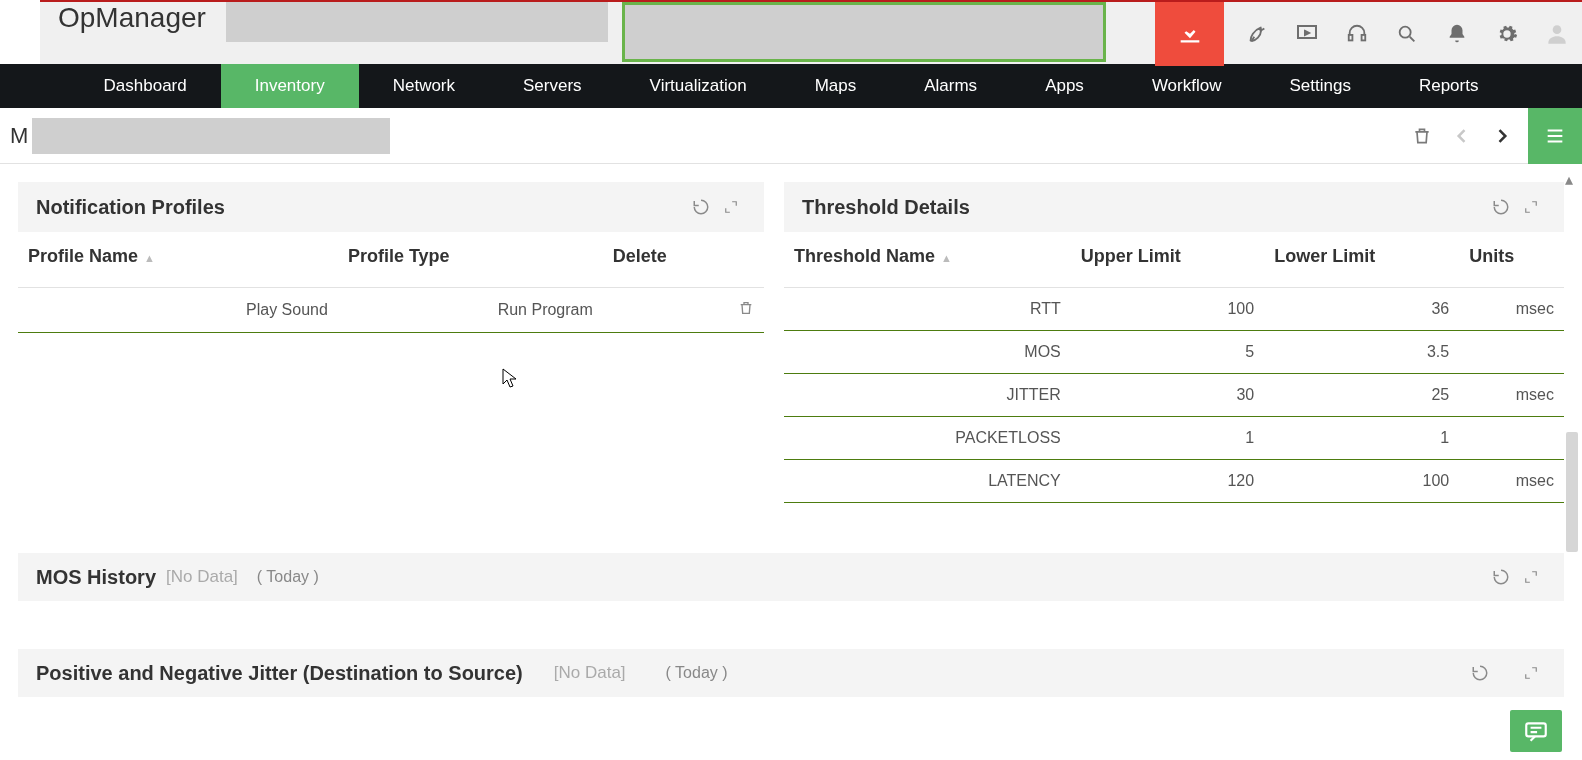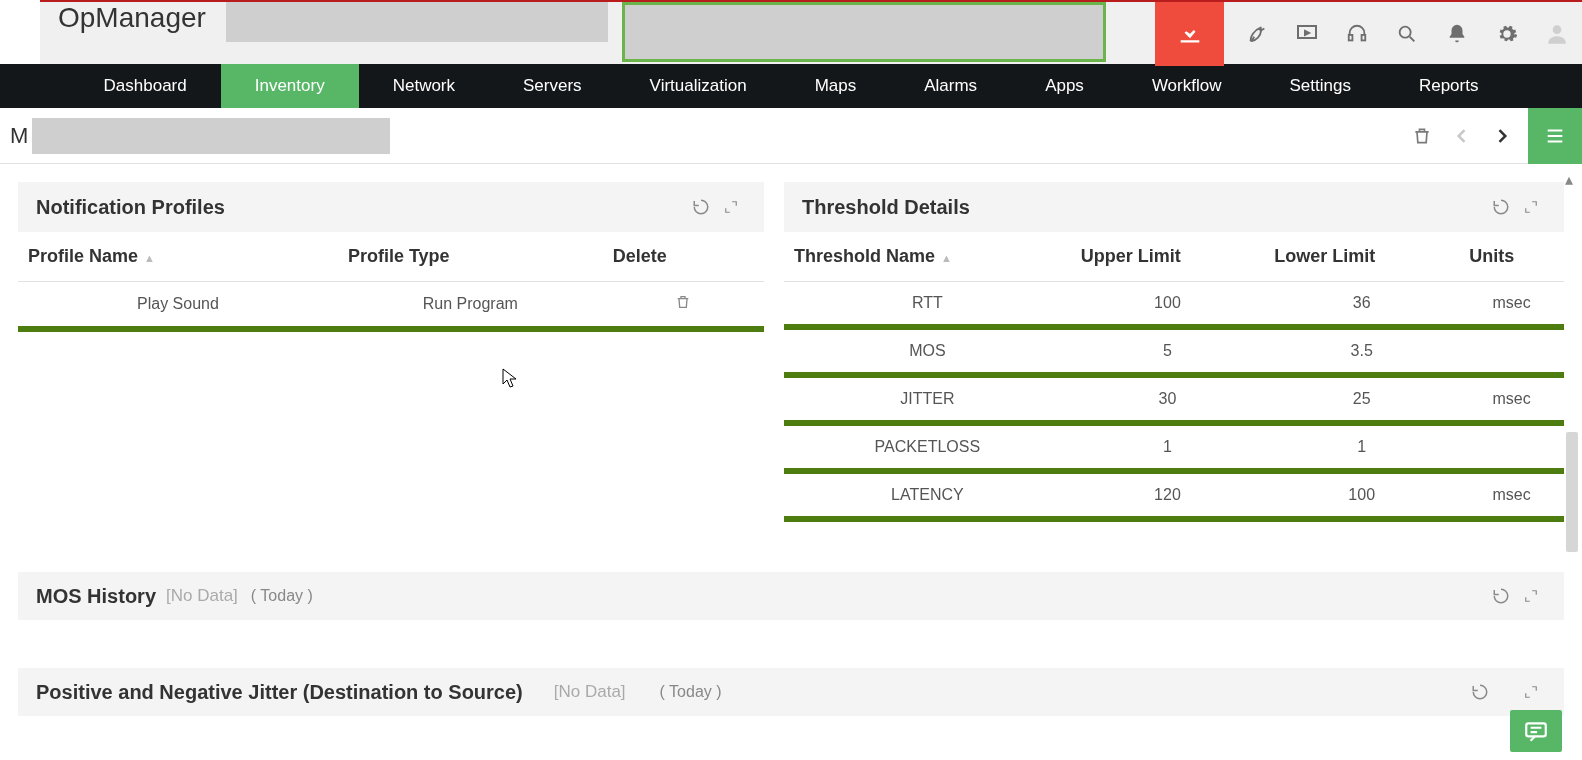--- a/index.html
+++ b/index.html
@@ -33,31 +33,31 @@
 
   
   .content { display: flex; gap: 20px; padding: 18px 18px 0 18px; }
   .panel { flex: 1; background: #fff; }
   .panel-header { display: flex; align-items: center; height: 50px; background: #f4f4f4; padding: 0 18px; }
   .panel-title { font-size: 20px; font-weight: 600; color: #333; }
   .panel-header .ph-spacer { flex: 1; }
   .panel-header .ph-icon { width: 30px; height: 30px; display: flex; align-items: center; justify-content: center; color: #8a8a8a; cursor: pointer; }
 
   table { width: 100%; border-collapse: collapse; }
-  th { text-align: left; font-size: 18px; font-weight: 600; color: #333; padding: 14px 10px 14px 10px; border-bottom: 1px solid #e2e2e2; }
-  td { text-align: center; font-size: 16px; color: #555; padding: 12px 10px; border-bottom: 6px solid #4d7c0f; }
+  th { text-align: left; font-size: 18px; font-weight: 600; color: #333; padding: 14px 10px 20px 10px; border-bottom: 1px solid #e2e2e2; }
+  td { text-align: right; font-size: 16px; color: #555; padding: 12px 10px; border-bottom: 1px solid #4d7c0f; }
   .sort-indicator { display: inline-block; margin-left: 6px; color: #bbb; font-size: 11px; }
   .row-delete { color: #8a8a8a; cursor: pointer; }
 
   
   .lower { padding: 0 18px; }
   .lower-panel { background: #f4f4f4; height: 48px; display: flex; align-items: center; padding: 0 18px; margin-top: 18px; }
   .lower-title { font-size: 20px; font-weight: 600; color: #333; }
   .lower-nodata { font-size: 17px; color: #aaa; margin-left: 10px; }
-  .lower-range { font-size: 16px; color: #888; margin-left: 13px; }
+  .lower-range { font-size: 16px; color: #888; margin-left: 19px; }
   .lower-panel .ph-spacer { flex: 1; }
   .lower-panel .ph-icon { width: 30px; height: 30px; display: flex; align-items: center; justify-content: center; color: #8a8a8a; cursor: pointer; }
 
   
   .help-btn { position: absolute; right: 20px; bottom: 8px; width: 52px; height: 42px; background: #58b767; display: flex; align-items: center; justify-content: center; cursor: pointer; border-radius: 2px; }
 
   
   .cursor-arrow { position: absolute; left: 502px; top: 368px; pointer-events: none; }
 
   

